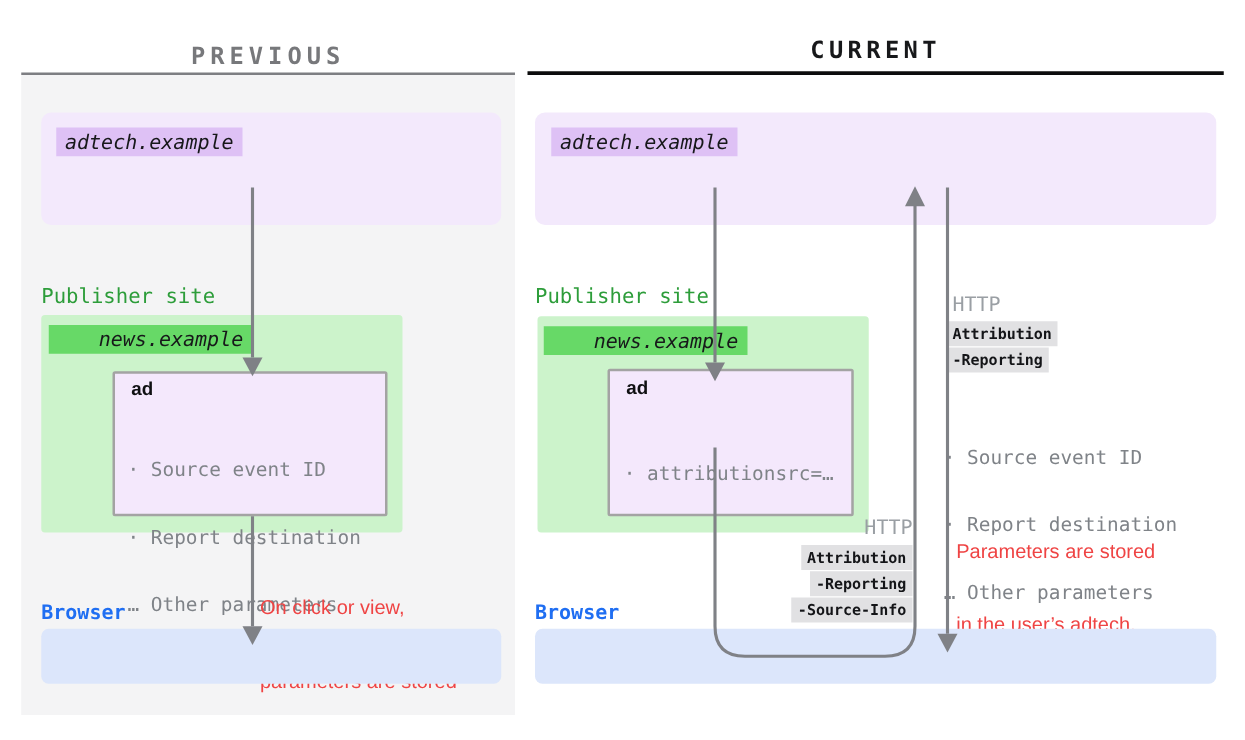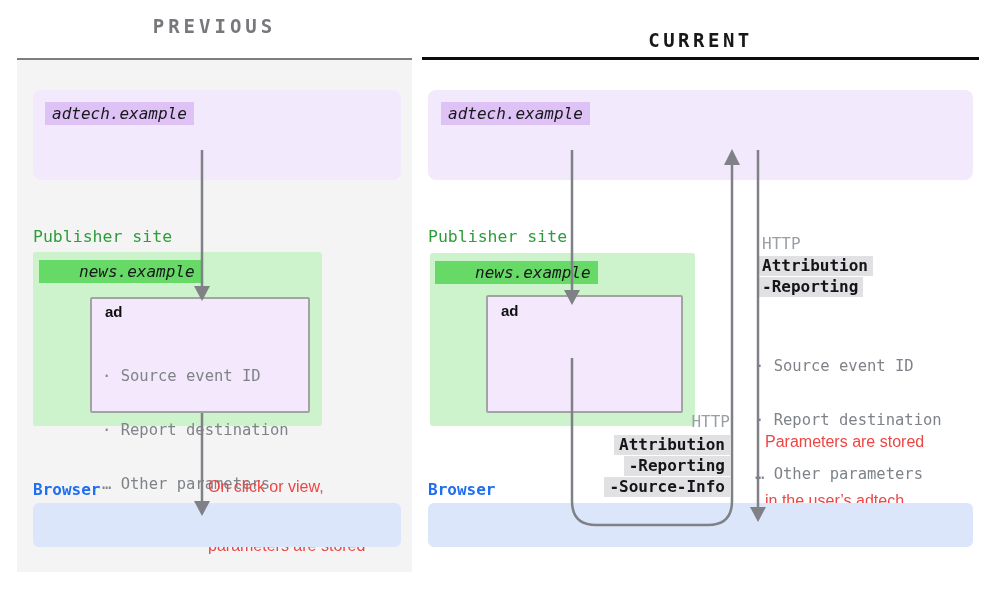--- a/index.html
+++ b/index.html
@@ -6,21 +6,21 @@
   body{
     width:996px;height:592px;position:relative;background:#ffffff;
     font-family:"DejaVu Sans Mono",monospace;overflow:hidden;
     -webkit-font-smoothing:antialiased;
   }
   .abs{position:absolute;}
   .mono{font-family:"DejaVu Sans Mono",monospace;}
 
   
   .col-title{font-weight:bold;font-size:19px;letter-spacing:4px;text-align:center;}
-  #prev-title{left:17px;top:15px;width:395px;color:#77787b;}
+  #prev-title{left:17px;top:34px;width:395px;color:#77787b;}
   #curr-title{left:422px;top:29px;width:557px;color:#17181a;letter-spacing:3.5px;}
   #prev-divider{left:17px;top:58px;width:395px;height:2px;background:#7d7e82;}
   #curr-divider{left:422px;top:57px;width:557px;height:3px;background:#0c0c0d;}
 
   
   #left-panel{left:17px;top:60px;width:395px;height:512px;background:#f4f4f5;}
 
   
   .adtech-box{background:#f3e9fc;border-radius:8px;}
   .domain-chip{font-style:italic;font-size:16px;color:#17181a;padding:2px 7px;white-space:pre;}
@@ -32,21 +32,21 @@
   .ad-title{font-family:"Liberation Sans","DejaVu Sans",sans-serif;font-weight:bold;font-size:15px;color:#0f1012;}
   .param-list{font-size:15.5px;color:#7f8388;line-height:18px;white-space:pre;}
   .param-list div{height:18px;}
   .note{font-family:Liberation Sans, sans-serif;font-size:16px;color:#ef4444;line-height:19.5px;white-space:pre;}
   .browser-label{font-weight:bold;font-size:16px;color:#1f6ef2;}
   .browser-box{background:#dce6fb;border-radius:6px;}
 
   
   .http-gray{font-size:16px;color:#9a9fa4;}
   .hdr-line{height:21px;line-height:21px;}
-  .hdr-chip{display:inline-block;background:#e1e1e3;color:#141518;font-weight:bold;font-size:16px;padding:0 5px;line-height:20px;white-space:pre;}
+  .hdr-chip{display:inline-block;background:#e1e1e3;color:#141518;font-weight:bold;font-size:12px;padding:0 5px;line-height:20px;white-space:pre;}
   .hdr-suffix{color:#5f6368;font-size:16px;margin-left:6px;}
   #source-info-block{text-align:right;}
 
   svg{position:absolute;left:0;top:0;pointer-events:none;}
 </style>
 </head>
 <body>
 
 <div class="abs col-title mono" id="prev-title">PREVIOUS</div>
 <div class="abs" id="prev-divider"></div>
@@ -88,20 +88,23 @@
 </div>
 
 <div class="abs publisher-label mono" style="left:428px;top:227px;">Publisher site</div>
 
 <div class="abs green-box" style="left:430px;top:253px;width:265px;height:173px;">
   <span class="abs domain-chip chip-green mono" style="left:5px;top:8px;">news.example</span>
 </div>
 
 <div class="abs ad-box" style="left:486px;top:295px;width:197px;height:118px;">
   <div class="abs ad-title" style="left:13px;top:5px;">ad</div>
+  <div class="abs param-list mono" style="left:11px;top:37px;">
+    <div>· attributionsrc=…</div>
+  </div>
 </div>
 
 <div class="abs http-gray mono" style="left:762px;top:234px;">HTTP</div>
 <div class="abs" style="left:757px;top:255px;">
   <div class="hdr-line"><span class="hdr-chip mono">Attribution</span></div>
   <div class="hdr-line"><span class="hdr-chip mono">-Reporting</span></div>
 </div>
 <div class="abs param-list mono" style="left:755px;top:321px;">
   <div>· Source event ID</div>
   <div>· Report destination</div>

